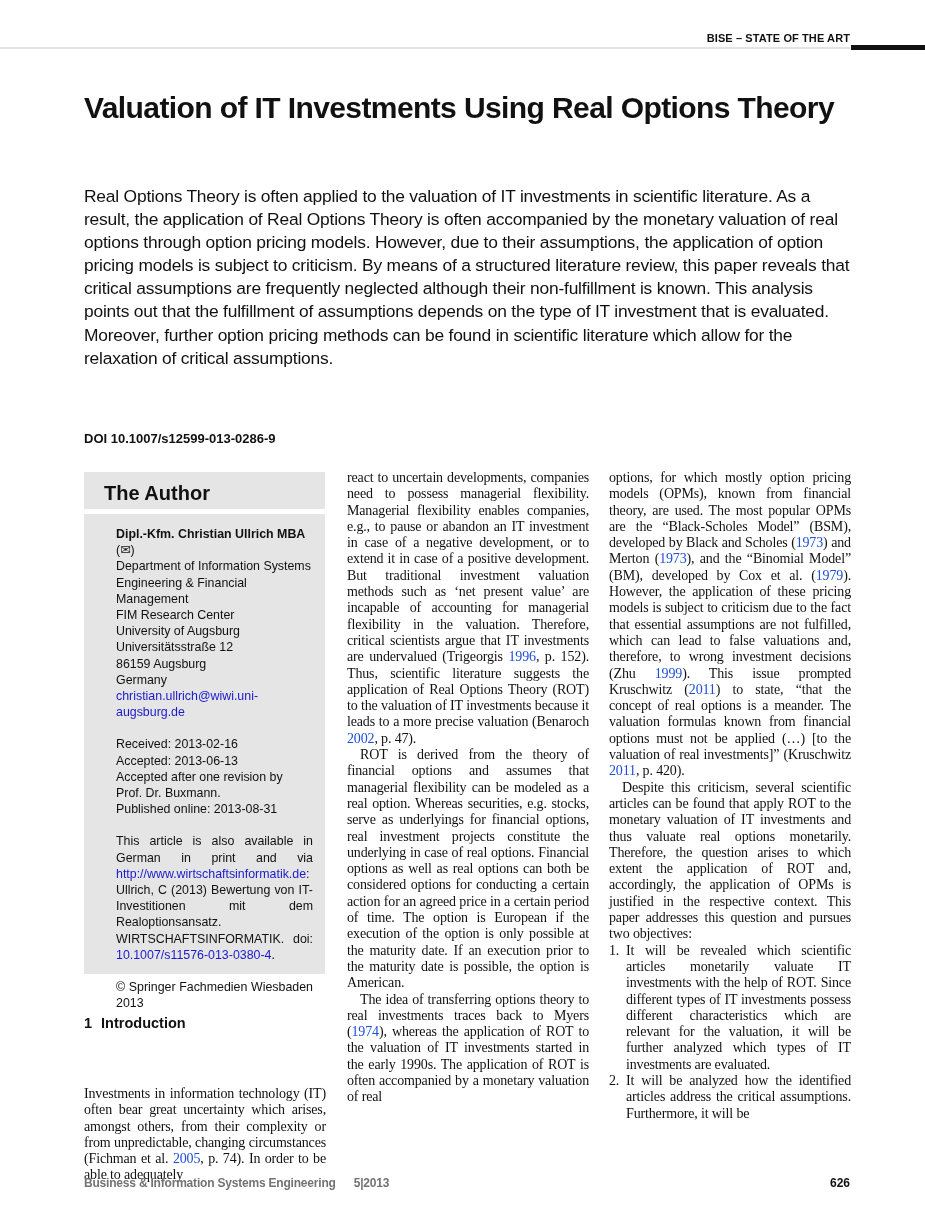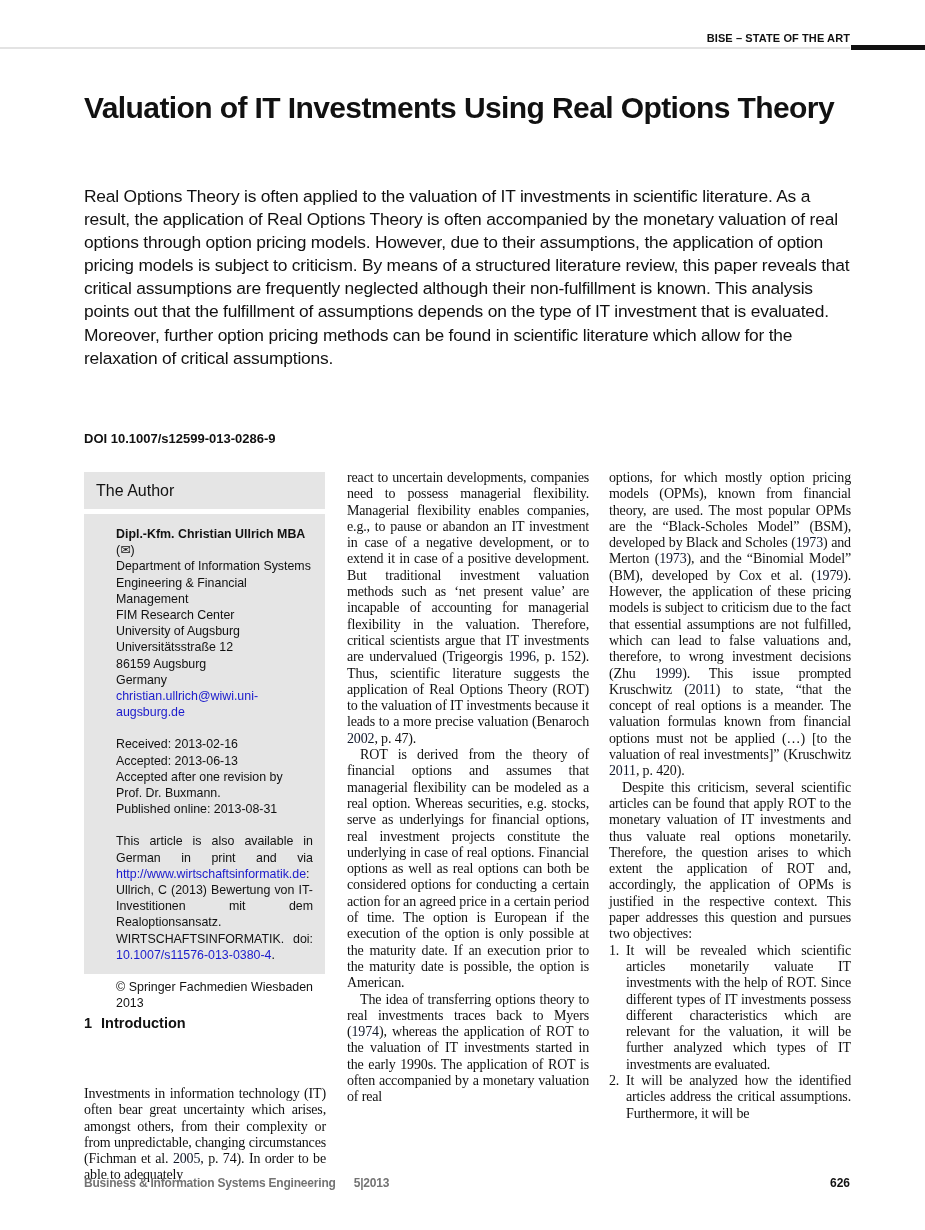--- a/index.html
+++ b/index.html
@@ -10,37 +10,37 @@
   #running-head { position: absolute; top: 32px; right: 75px; font-size: 11px; font-weight: bold; letter-spacing: 0.1px; }
   #head-rule-gray { position: absolute; top: 47px; left: 0; width: 850px; height: 2px; background: #e3e3e3; }
   #head-rule-black { position: absolute; top: 45px; left: 851px; width: 74px; height: 5px; background: #111; }
 
   #title { position: absolute; top: 90px; left: 84px; width: 780px; font-size: 30px; font-weight: bold; line-height: 36px; letter-spacing: -0.6px; margin: 0; }
   #abstract { position: absolute; top: 185px; left: 84px; width: 770px; font-size: 17.4px; line-height: 23.1px; margin: 0; letter-spacing: -0.2px; }
   #doi { position: absolute; top: 431px; left: 84px; font-size: 13px; font-weight: bold; }
 
   .box { position: absolute; left: 84px; width: 241px; background: #e5e5e5; }
   #author-head { top: 472px; height: 37px; }
-  #author-head h3 { margin: 0; padding: 10px 12px; font-size: 16px; font-weight: normal; }
+  #author-head h3 { margin: 0; padding: 10px 20px; font-size: 20px; font-weight: bold; }
   #author-box { top: 514px; height: 460px; padding: 12px 12px 0 12px; box-sizing: border-box; font-size: 12.4px; line-height: 16.2px; }
   #author-box p { margin: 0; padding-left: 20px; }
   #author-box .gap { height: 16px; }
   .justify { text-align: justify; }
   .link { color: #1a1acc; }
 
   #intro-head { position: absolute; top: 1015px; left: 84px; font-size: 14.5px; font-weight: bold; }
   #intro-head .num { margin-right: 9px; }
 
   .col { position: absolute; font-size: 14px; line-height: 16.3px; text-align: justify; hyphens: manual; letter-spacing: -0.15px; }
   .col p { margin: 0; }
   .col .ind { text-indent: 13px; }
   #col1-text { top: 1086px; left: 84px; width: 242px; }
   #col2 { top: 470px; left: 347px; width: 242px; }
   #col3 { top: 470px; left: 609px; width: 242px; }
-  .cite { color: #0f172a; }
+  .cite { color: #1d4ed8; }
   ol.objectives { margin: 0; padding: 0; list-style: none; }
   ol.objectives li { position: relative; padding-left: 17px; }
   ol.objectives li .n { position: absolute; left: 0; top: 0; }
 
   #footer-journal { position: absolute; top: 1176px; left: 84px; font-size: 12px; font-weight: bold; color: #737373; letter-spacing: -0.2px; }
   #footer-issue { margin-left: 18px; }
   #page-number { position: absolute; top: 1176px; right: 75px; font-size: 12px; font-weight: bold; color: #111; }
 </style>
 </head>
 <body>

